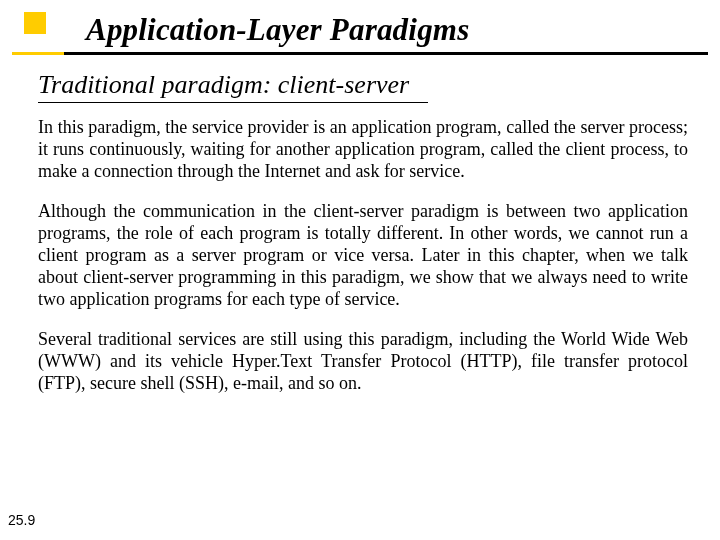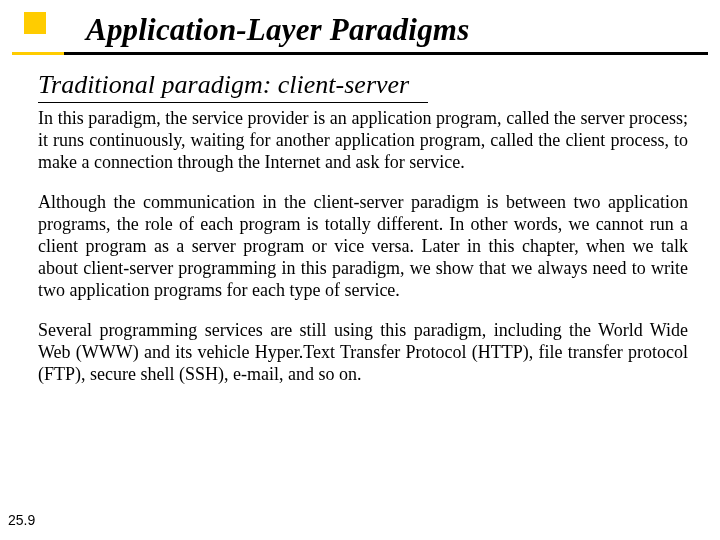--- a/index.html
+++ b/index.html
@@ -5,21 +5,21 @@
   * { margin: 0; padding: 0; box-sizing: border-box; }
   html, body { width: 720px; height: 540px; background: #fff; font-family: "Times New Roman", Times, serif; color: #000; }
   .slide { position: relative; width: 720px; height: 540px; }
   .title-wrap { position: absolute; left: 0; top: 12px; width: 720px; }
   .title-bullet { position: absolute; left: 24px; top: 0; width: 22px; height: 22px; background: #ffcc00; }
   .title { margin-left: 86px; font-size: 31px; font-style: italic; font-weight: bold; letter-spacing: 0.2px; }
   .rule-outer { position: absolute; left: 12px; top: 52px; width: 696px; height: 3px; background: #000; }
   .rule-inner { position: absolute; left: 12px; top: 52px; width: 52px; height: 3px; background: #ffcc00; }
   .subtitle { position: absolute; left: 38px; top: 70px; font-size: 26px; font-style: italic; }
   .sub-rule { position: absolute; left: 38px; top: 102px; width: 390px; height: 1px; background: #000; }
-  .body { position: absolute; left: 38px; top: 108px; width: 650px; font-size: 18px; line-height: 1.22; }
+  .body { position: absolute; left: 38px; top: 117px; width: 650px; font-size: 18px; line-height: 1.22; }
   .body p { text-align: justify; margin-bottom: 18px; }
   .body p:last-child { margin-bottom: 0; }
   .pagenum { position: absolute; left: 8px; bottom: 12px; font-family: Arial, Helvetica, sans-serif; font-size: 14px; color: #000; }
 </style>
 </head>
 <body>
 
 <div class="slide">
 
   <div class="title-wrap">
@@ -29,18 +29,18 @@
 
   <div class="rule-outer"></div>
   <div class="rule-inner"></div>
 
   <div class="subtitle">Traditional paradigm: client-server</div>
   <div class="sub-rule"></div>
 
   <div class="body">
     <p>In this paradigm, the service provider is an application program, called the server process; it runs continuously, waiting for another application program, called the client process, to make a connection through the Internet and ask for service.</p>
     <p>Although the communication in the client-server paradigm is between two application programs, the role of each program is totally different. In other words, we cannot run a client program as a server program or vice versa. Later in this chapter, when we talk about client-server programming in this paradigm, we show that we always need to write two application programs for each type of service.</p>
-    <p>Several programming services are still using this paradigm, including the World Wide Web (WWW) and its vehicle Hyper.Text Transfer Protocol (HTTP), file transfer protocol (FTP), secure shell (SSH), e-mail, and so on.</p>
+    <p>Several traditional services are still using this paradigm, including the World Wide Web (WWW) and its vehicle Hyper.Text Transfer Protocol (HTTP), file transfer protocol (FTP), secure shell (SSH), e-mail, and so on.</p>
   </div>
 
   <div class="pagenum">25.9</div>
 
 </div>
 
 </body></html>

